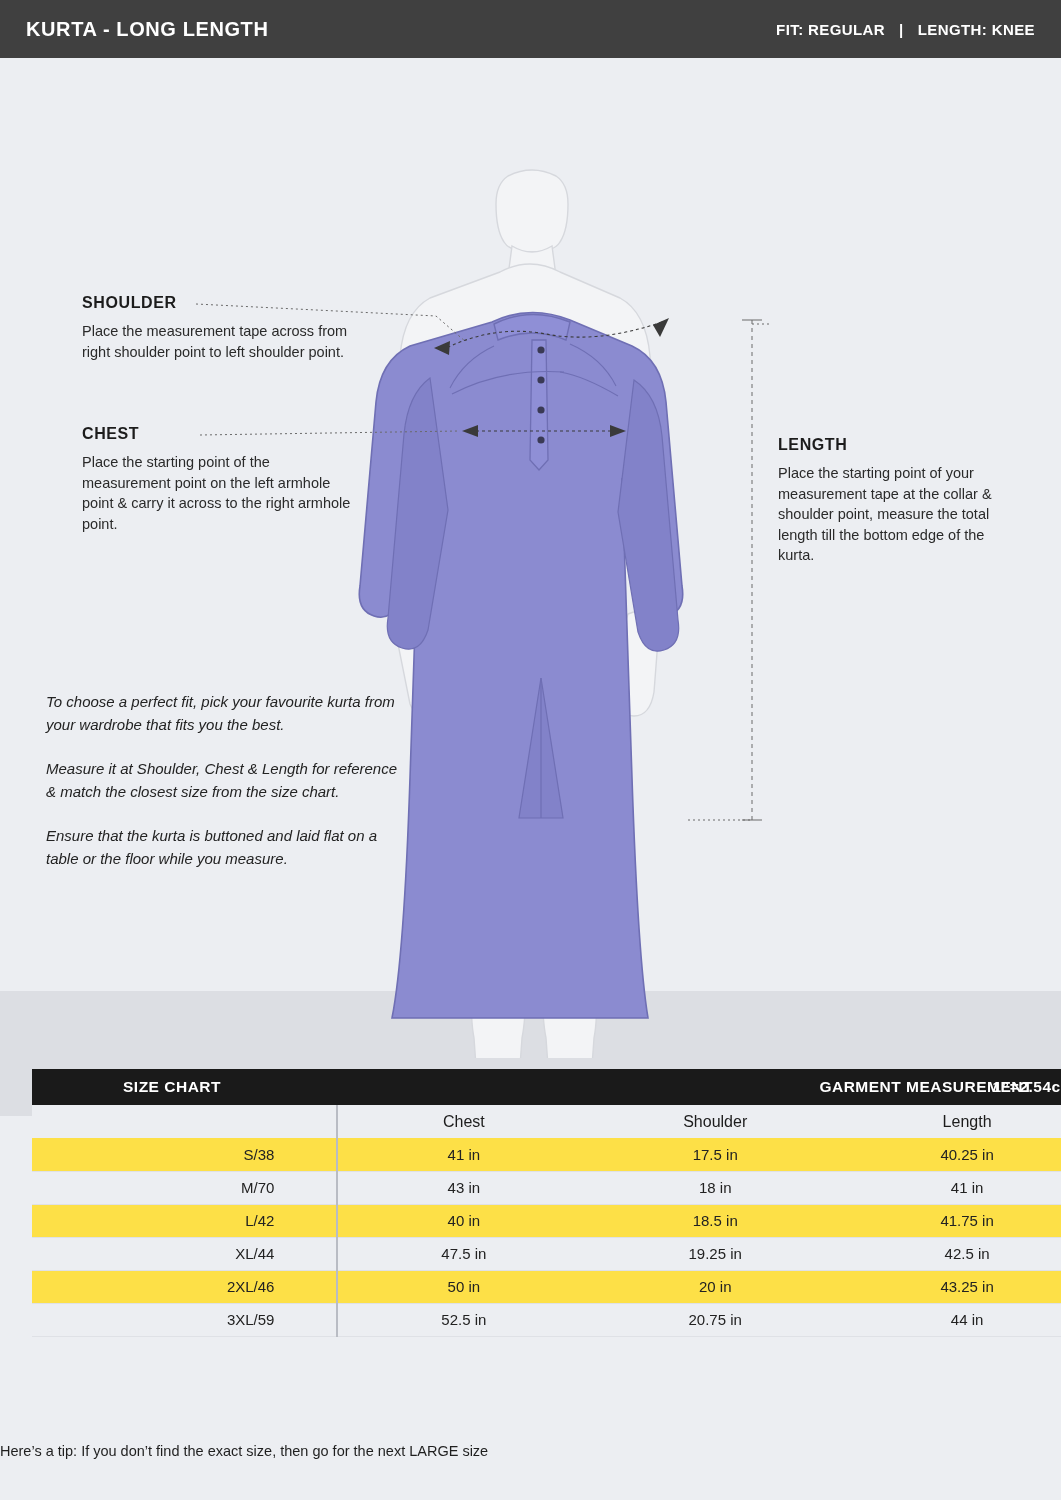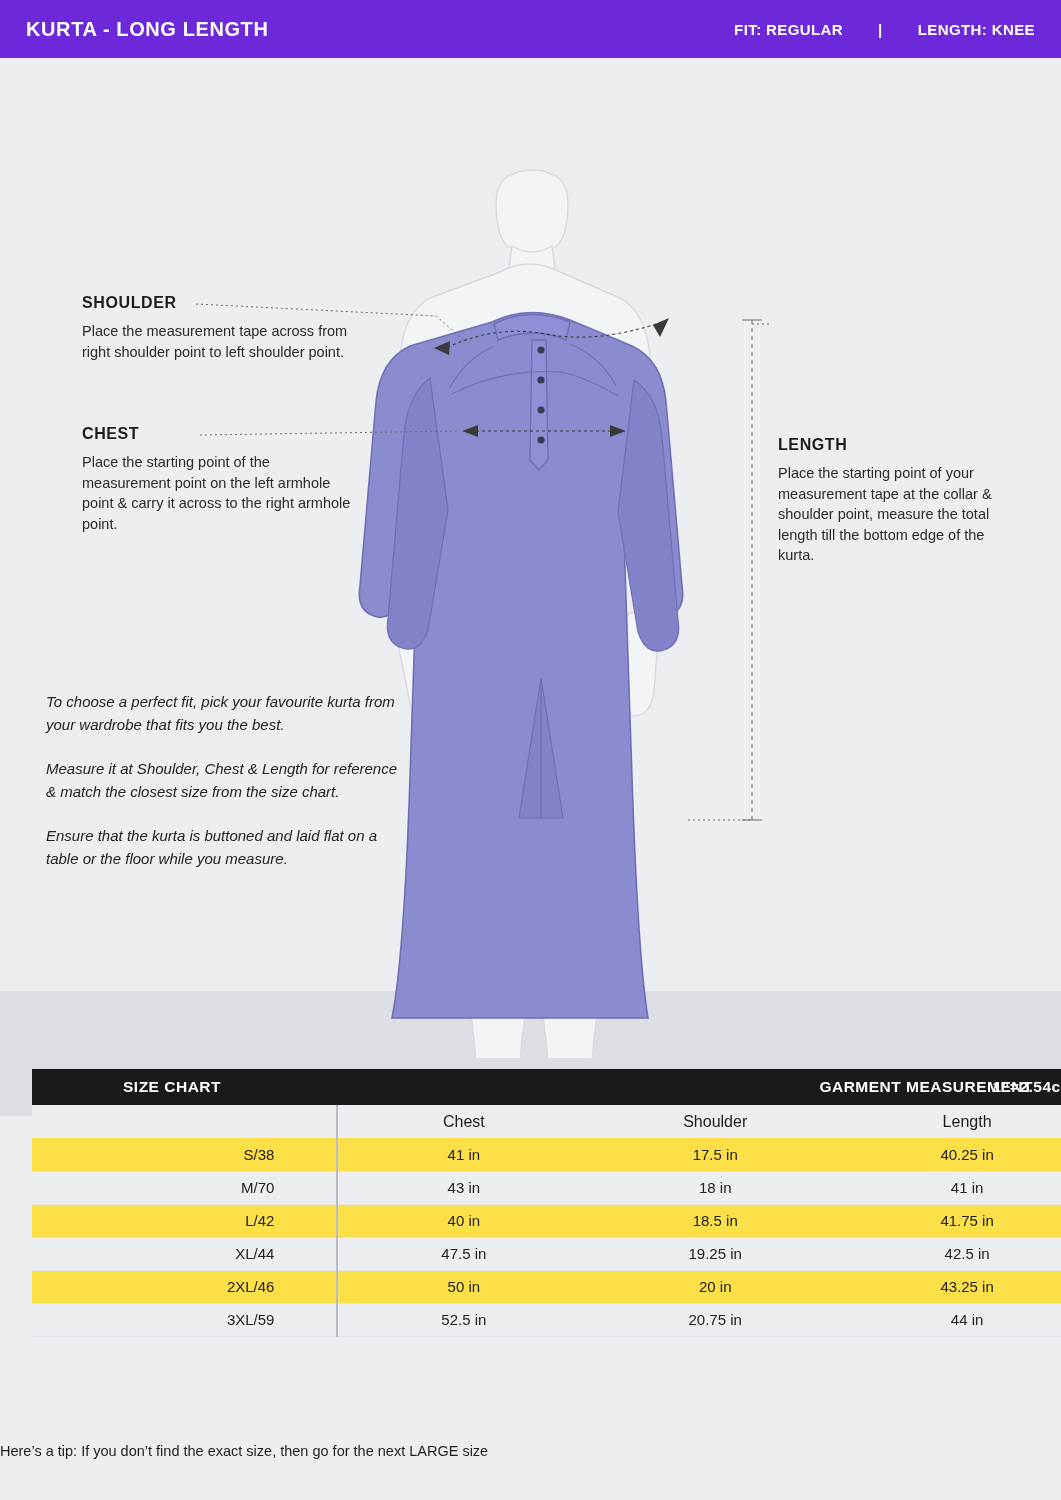--- a/index.html
+++ b/index.html
@@ -12,36 +12,36 @@
     color: #222;
     position: relative;
     overflow: hidden;
   }
 
   
   .header {
     position: absolute;
     left: 0; top: 0;
     width: 1061px; height: 58px;
-    background: #6d28d9;
+    background: #404040;
     color: #ffffff;
     display: flex;
     align-items: center;
     justify-content: space-between;
     padding: 0 26px;
   }
   .header-title {
     font-size: 20px;
     font-weight: bold;
     letter-spacing: 0.6px;
   }
   .header-right {
     display: flex;
     align-items: center;
-    gap: 35px;
+    gap: 14px;
     font-size: 15px;
     font-weight: bold;
     letter-spacing: 0.4px;
   }
   .header-sep { color: #ffffff; }
 
   
   .illus {
     position: absolute;
     left: 0; top: 58px;

